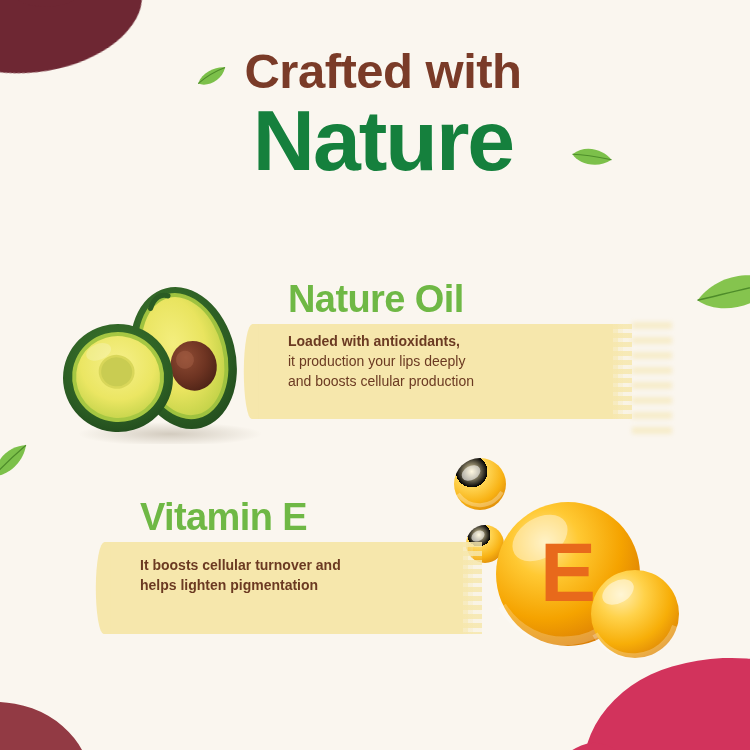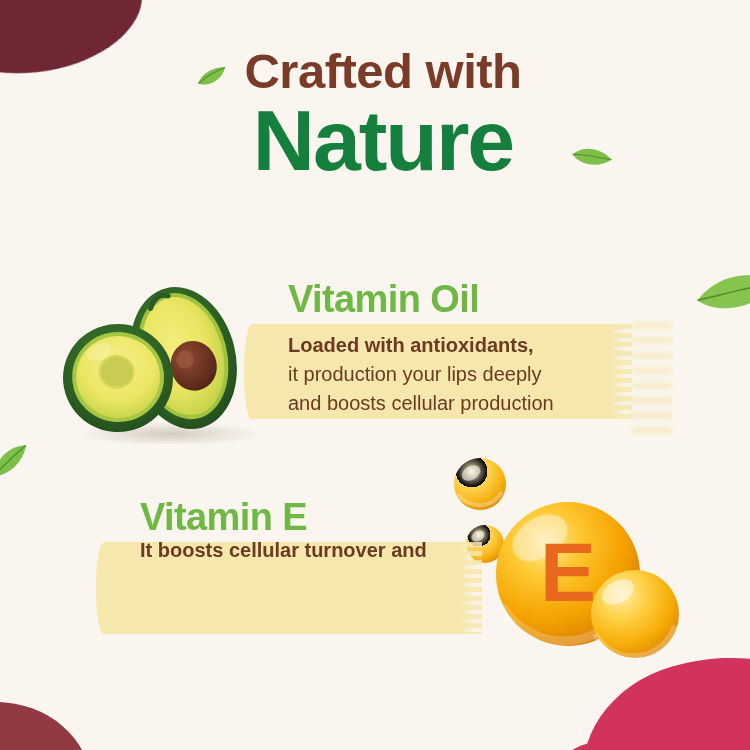--- a/index.html
+++ b/index.html
@@ -129,21 +129,21 @@
     position:absolute;top:0;height:100%;width:26px;
     background:
       repeating-linear-gradient(180deg,
         rgba(246,231,172,.85) 0 5px,
         rgba(246,231,172,.15) 5px 9px);
   }
 
   .block-body{
     position:relative;z-index:3;
     color:#6B3A22;
-    font-size:20px;
+    font-size:14px;
     line-height:1.44;
     margin:0;
   }
   .block-body .lead{font-weight:bold;}
   .block-body .ln{display:block;}
 
   
   #avocado{
     position:absolute;left:52px;top:282px;
     width:232px;height:162px;
@@ -207,21 +207,21 @@
   </div>
 
   <div id="bokeh"></div>
 
   <div id="headline">
     <span id="headline-line1">Crafted with</span>
     <span id="headline-line2">Nature</span>
   </div>
 
   <div class="block" id="block-avocado" style="left:288px;top:280px;width:360px;">
-    <h2 class="block-heading">Vitamin Oil</h2>
+    <h2 class="block-heading">Nature Oil</h2>
 
     <div class="band" style="left:-32px;top:44px;width:352px;height:95px;">
       <div class="band-frill" style="right:-24px;"></div>
     </div>
 
     <p class="block-body" style="margin-top:13px;">
       <span class="ln lead">Loaded with antioxidants,</span>
       <span class="ln">it production your lips deeply</span>
       <span class="ln">and boosts cellular production</span>
     </p>
@@ -278,22 +278,23 @@
     </svg>
   </div>
 
   <div class="block" id="block-vitamin-e" style="left:140px;top:498px;width:380px;">
     <h2 class="block-heading">Vitamin E</h2>
 
     <div class="band" style="left:-32px;top:44px;width:350px;height:92px;">
       <div class="band-frill" style="right:-24px;"></div>
     </div>
 
-    <p class="block-body" style="">
+    <p class="block-body" style="margin-top:19px;">
       <span class="ln lead">It boosts cellular turnover and</span>
+      <span class="ln lead">helps lighten pigmentation</span>
     </p>
   </div>
 
   <div id="droplets">
     <svg viewBox="0 0 240 212">
       <defs>
         <radialGradient id="dropBig" cx="34%" cy="28%" r="78%">
           <stop offset="0%" stop-color="#FFE9A0"></stop>
           <stop offset="30%" stop-color="#FFC933"></stop>
           <stop offset="68%" stop-color="#F5A300"></stop>

